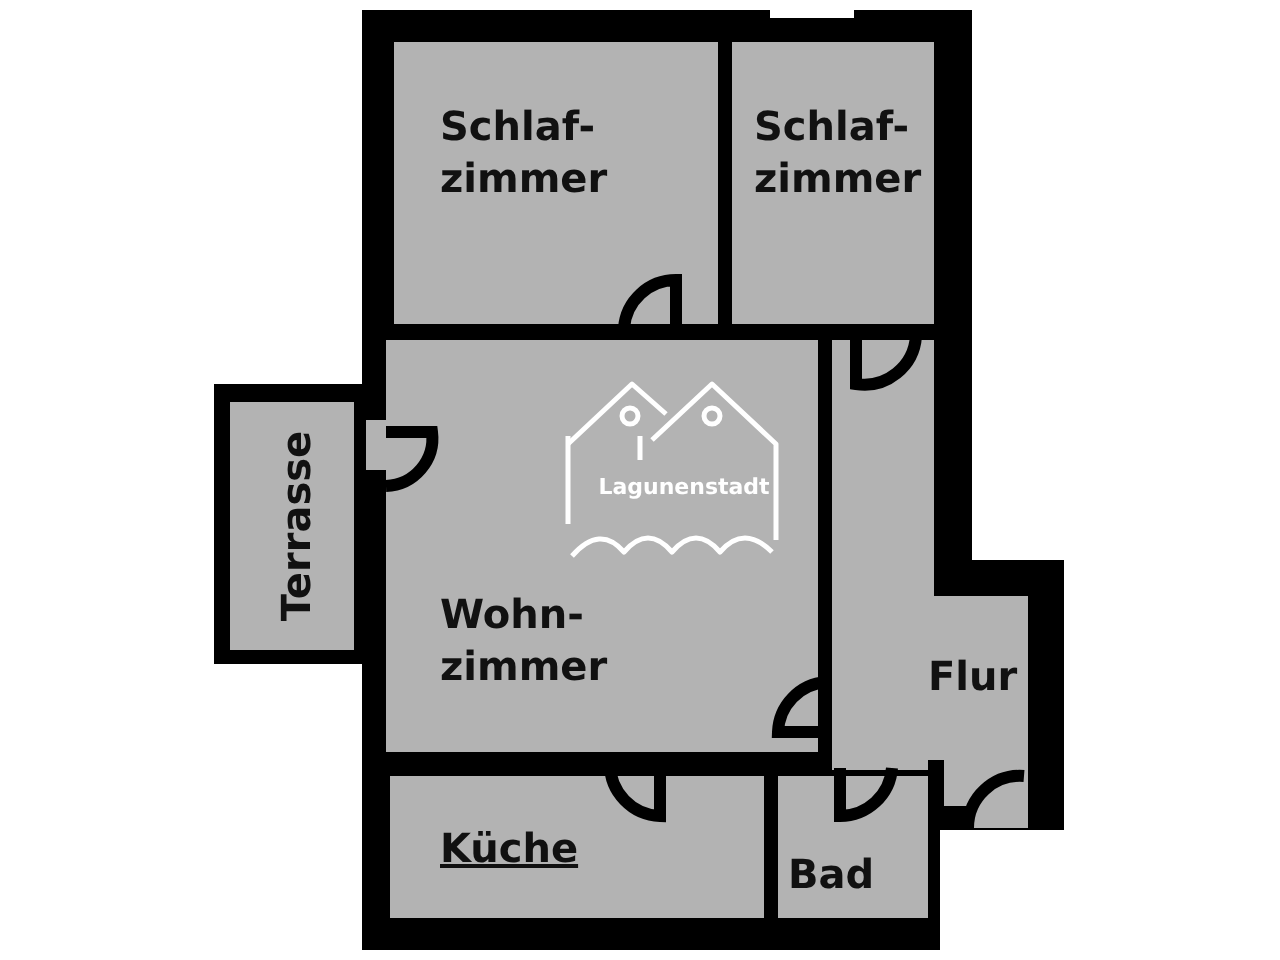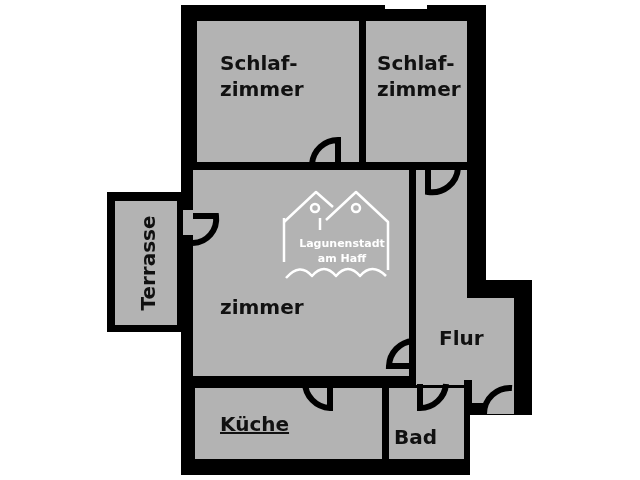--- a/index.html
+++ b/index.html
@@ -66,22 +66,22 @@
 <div class="lbl" style="left:220px;top:50px;">
   <div>Schlaf-</div>
   <div>zimmer</div>
 </div>
 <div class="lbl" style="left:377px;top:50px;">
   <div>Schlaf-</div>
   <div>zimmer</div>
 </div>
 <div class="lbl" style="left:98px;top:250px;transform:rotate(-90deg);transform-origin:center;width:100px;text-align:center;">Terrasse</div>
 <div class="lbl" style="left:220px;top:294px;">
+  <div>Wohn-</div>
   <div>zimmer</div>
 </div>
-<div class="lbl" style="left:439px;top:325px;">Flur</div>
+<div class="lbl" style="left:464px;top:325px;">Flur</div>
 <div class="lbl" style="left:220px;top:411px;text-decoration:underline;">Küche</div>
 <div class="lbl" style="left:394px;top:424px;">Bad</div>
 
 <div class="logo-text" style="left:286px;top:236px;width:112px;">
   <div>Lagunenstadt</div>
-  <div>am Haff</div>
 </div>
 
 </body></html>

